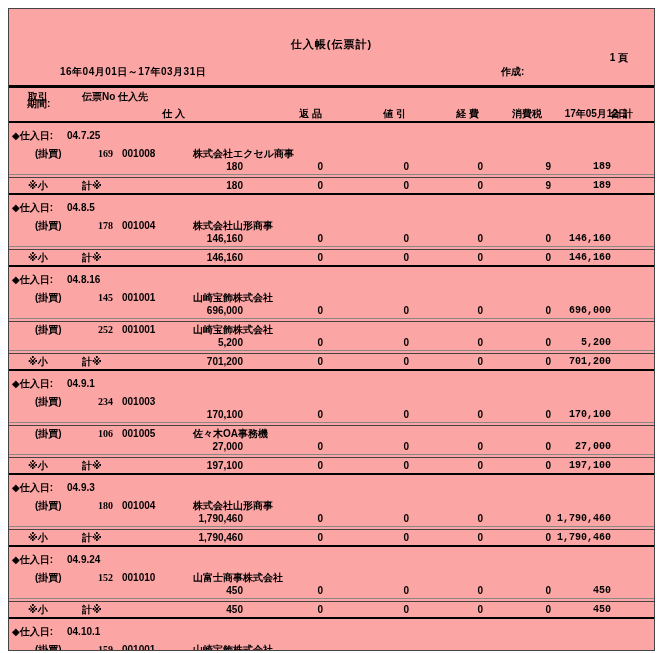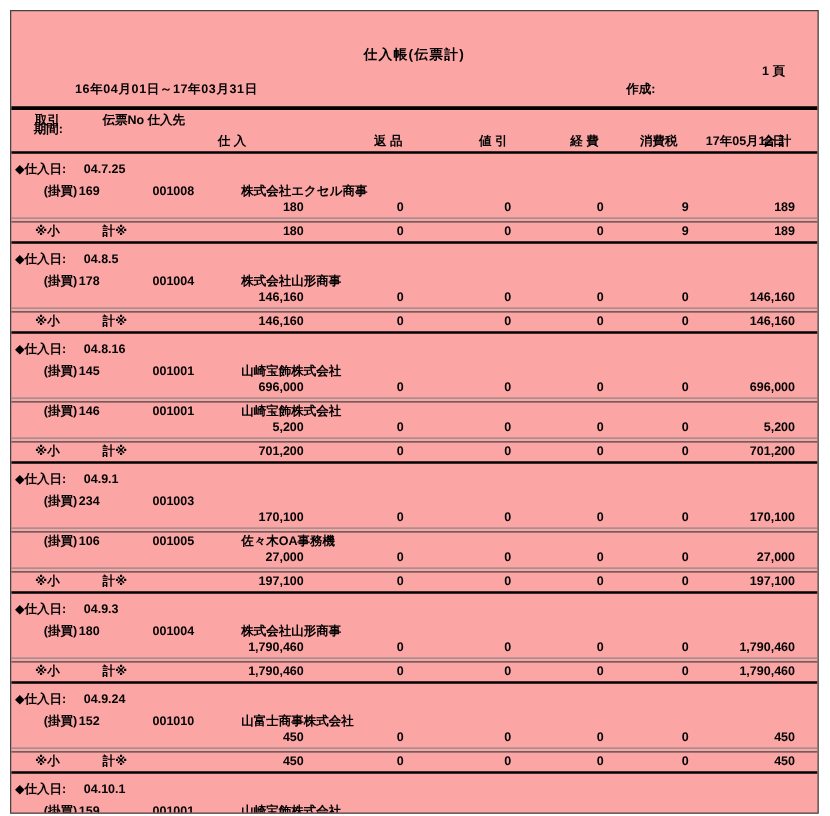--- a/index.html
+++ b/index.html
@@ -20,36 +20,36 @@
   .meta-created-label{position:absolute;left:492px;}
   .meta-created-value{position:absolute;right:26px;margin-top:42px;}
   .rule-thick3{height:3px;background:#000;margin-top:5px;}
   .rule-thick2{height:2px;background:#000;}
   .colhead1{position:relative;height:18px;line-height:18px;}
   .ch-torihiki{position:absolute;left:19px;text-align:right;}
   .ch-denpyo{position:absolute;left:73px;}
   .ch-shiiresaki{position:absolute;left:109px;}
   .colhead2{position:relative;height:15px;line-height:15px;}
   .hamt{position:absolute;width:110px;text-align:right;white-space:pre;}
-  .h1{left:78px;}.h2{left:203px;}.h3{left:287px;}.h4{left:360px;}.h5{left:423px;}.h6{left:514px;}
+  .h1{left:66px;}.h2{left:203px;}.h3{left:287px;}.h4{left:360px;}.h5{left:423px;}.h6{left:514px;}
   .row{position:relative;}
   .sec-date{height:23px;line-height:26px;}
   .sd-label{position:absolute;left:3px;}
   .sd-value{position:absolute;left:58px;}
   .e1{height:15px;line-height:15px;}
   .e-type{position:absolute;left:26px;}
-  .e-slip{position:absolute;left:54px;width:50px;}
+  .e-slip{position:absolute;left:54px;width:50px;text-align:right;font-family:Liberation Serif, serif;}
   .e-code{position:absolute;left:113px;}
   .e-name{position:absolute;left:184px;}
   .nums{height:13px;line-height:12px;}
   .sub{height:15px;line-height:15px;}
   .sub-l1{position:absolute;left:19px;}
   .sub-l2{position:absolute;left:73px;}
   .amt{position:absolute;width:110px;text-align:right;}
-  .a1{left:124px;}.a2{left:204px;}.a3{left:290px;}.a4{left:364px;}.a5{left:432px;}.a6{left:517px;}
+  .a1{left:124px;}.a2{left:204px;}.a3{left:290px;}.a4{left:364px;}.a5{left:432px;}.a6{left:492px;font-family:Liberation Mono, monospace;}
   .dbl{height:4px;border-top:1px solid #888;border-bottom:1px solid #444;box-sizing:border-box;}
 </style>
 </head>
 <body>
 
 <div class="page">
 
   <div class="title-row">仕入帳(伝票計)</div>
   <div class="pageno-row">1 頁</div>
 
@@ -154,21 +154,21 @@
         <span class="amt a1">696,000</span>
         <span class="amt a2">0</span>
         <span class="amt a3">0</span>
         <span class="amt a4">0</span>
         <span class="amt a5">0</span>
         <span class="amt a6">696,000</span>
       </div>
       <div class="dbl"></div>
       <div class="row e1">
         <span class="e-type">(掛買)</span>
-        <span class="e-slip">146</span>
+        <span class="e-slip">252</span>
         <span class="e-code">001001</span>
         <span class="e-name">山崎宝飾株式会社</span>
       </div>
       <div class="row nums">
         <span class="amt a1">5,200</span>
         <span class="amt a2">0</span>
         <span class="amt a3">0</span>
         <span class="amt a4">0</span>
         <span class="amt a5">0</span>
         <span class="amt a6">5,200</span>

